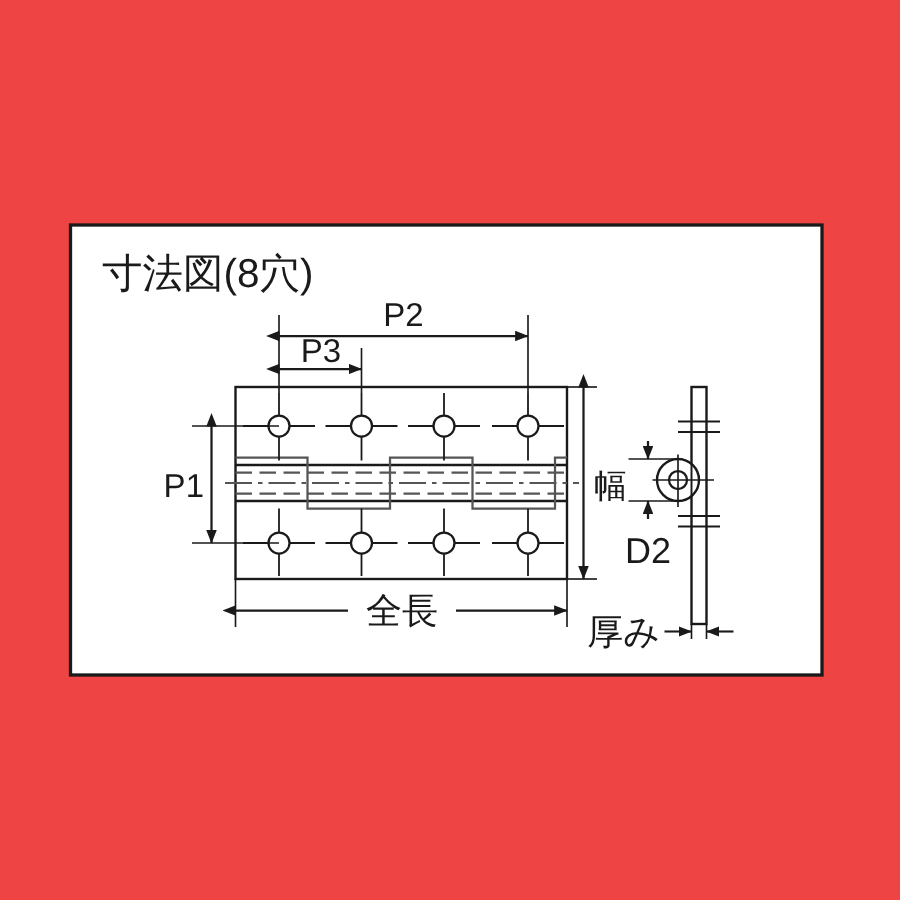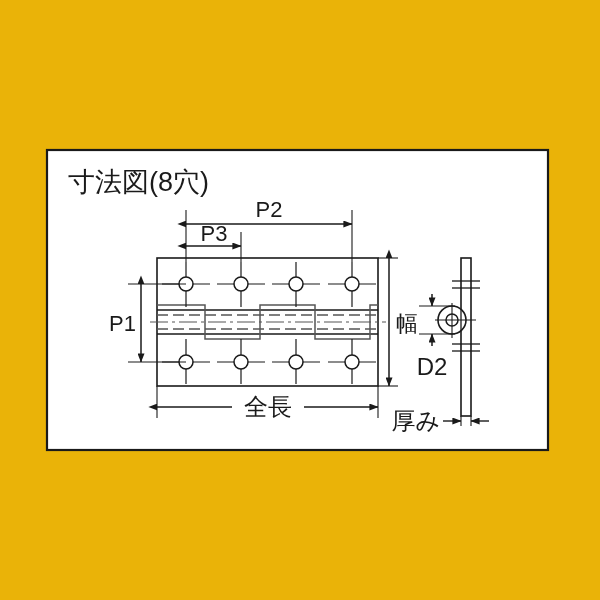--- a/index.html
+++ b/index.html
@@ -10,21 +10,21 @@
   body {
     width: 600px;
     height: 600px;
     font-family: "Liberation Sans", "DejaVu Sans", sans-serif;
     overflow: hidden;
   }
   #stage {
     position: relative;
     width: 600px;
     height: 600px;
-    background: #eab308;
+    background: #ef4444;
   }
   #drawing {
     position: absolute;
     left: 0;
     top: 0;
   }
   .dimtext {
     font-family: "Liberation Sans", "DejaVu Sans", sans-serif;
   }
 </style>

